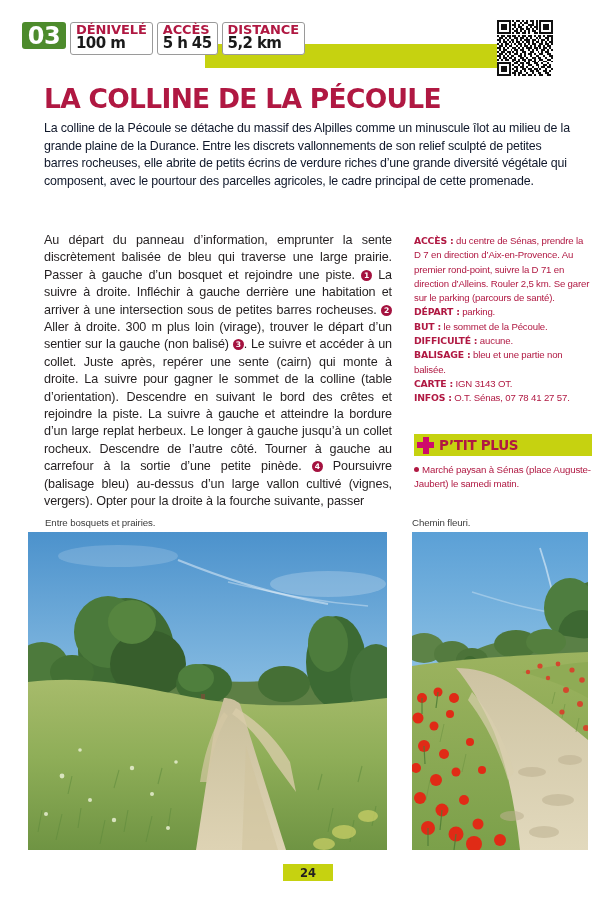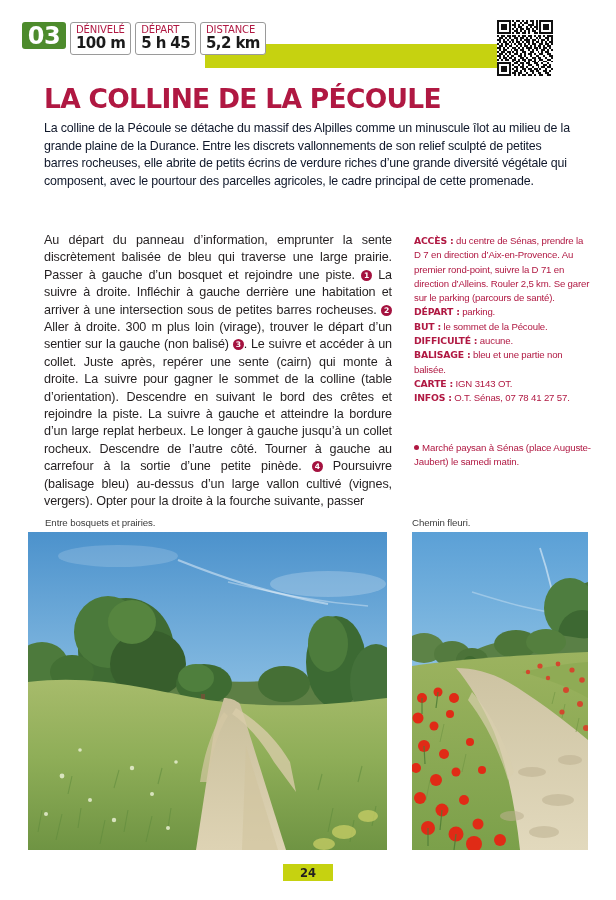--- a/index.html
+++ b/index.html
@@ -23,21 +23,21 @@
     display:flex; align-items:center; justify-content:center;
     color:#ffffff; font-size:24px; font-weight:bold; letter-spacing:-0.5px;
     font-family:"DejaVu Sans", sans-serif;
   }
   .stat-row { position:absolute; left:70px; top:22px; display:flex; gap:4px; }
   .stat {
     border:1.2px solid #9a9a9a; border-radius:3px; background:#fff;
     padding:2px 5px 2px 5px; text-align:left; min-width:36px;
   }
   .stat-lbl {
-    color:#b01842; font-size:10px; font-weight:normal;
+    color:#b01842; font-size:13px; font-weight:bold;
     letter-spacing:-0.1px; line-height:10px; white-space:nowrap;
     font-family:"DejaVu Sans", sans-serif;
   }
   .stat-val {
     color:#1a1a1a; font-size:15px; font-weight:bold; line-height:17px;
     letter-spacing:-0.6px; white-space:nowrap;
     font-family:"DejaVu Sans", sans-serif;
   }
   .qr {
     position:absolute; left:497px; top:20px; width:56px; height:56px;
@@ -144,21 +144,21 @@
     <div class="hdr-band"></div>
 
     <div class="badge-num">03</div>
 
     <div class="stat-row">
       <div class="stat">
         <div class="stat-lbl">DÉNIVELÉ</div>
         <div class="stat-val">100 m</div>
       </div>
       <div class="stat">
-        <div class="stat-lbl">DÉPART</div>
+        <div class="stat-lbl">ACCÈS</div>
         <div class="stat-val">5 h 45</div>
       </div>
       <div class="stat">
         <div class="stat-lbl">DISTANCE</div>
         <div class="stat-val">5,2 km</div>
       </div>
     </div>
 
     <div class="qr">
       <svg viewBox="0 0 29 29" shape-rendering="crispEdges" aria-hidden="true">
@@ -232,20 +232,24 @@
     </p>
     <p>
       <b>CARTE :</b><span> IGN 3143 OT.</span>
     </p>
     <p>
       <b>INFOS :</b><span> O.T. Sénas, 07 78 41 27 57.</span>
     </p>
   </div>
 
   <div class="plus-box">
+    <div class="plus-head">
+      <span class="plus-icon"></span>
+      <span class="plus-title">P’TIT PLUS</span>
+    </div>
     <div class="plus-body">
       <span class="dot"></span><span>Marché paysan à Sénas (place Auguste-Jaubert) le samedi matin.</span>
     </div>
   </div>
 
   <div class="cap cap-left">Entre bosquets et prairies.</div>
   <div class="cap cap-right">Chemin fleuri.</div>
 
   <div class="photo photo-left">
     <svg viewBox="0 0 359 318" preserveAspectRatio="none" aria-hidden="true">

